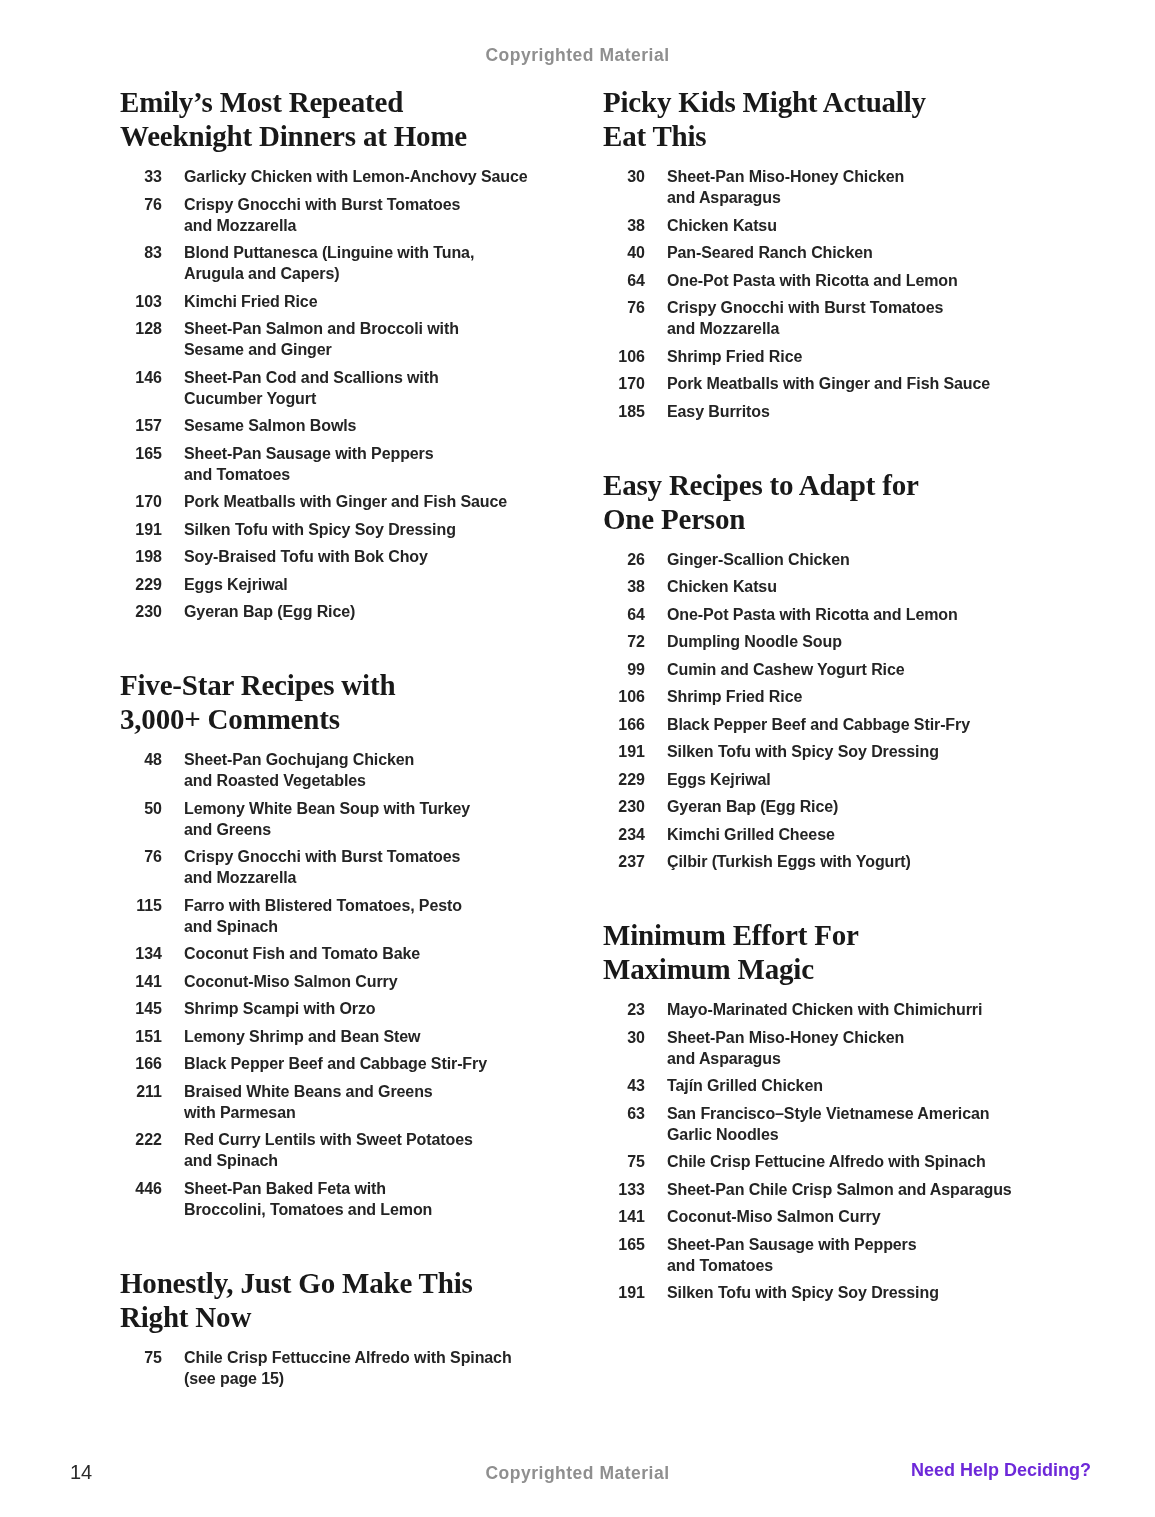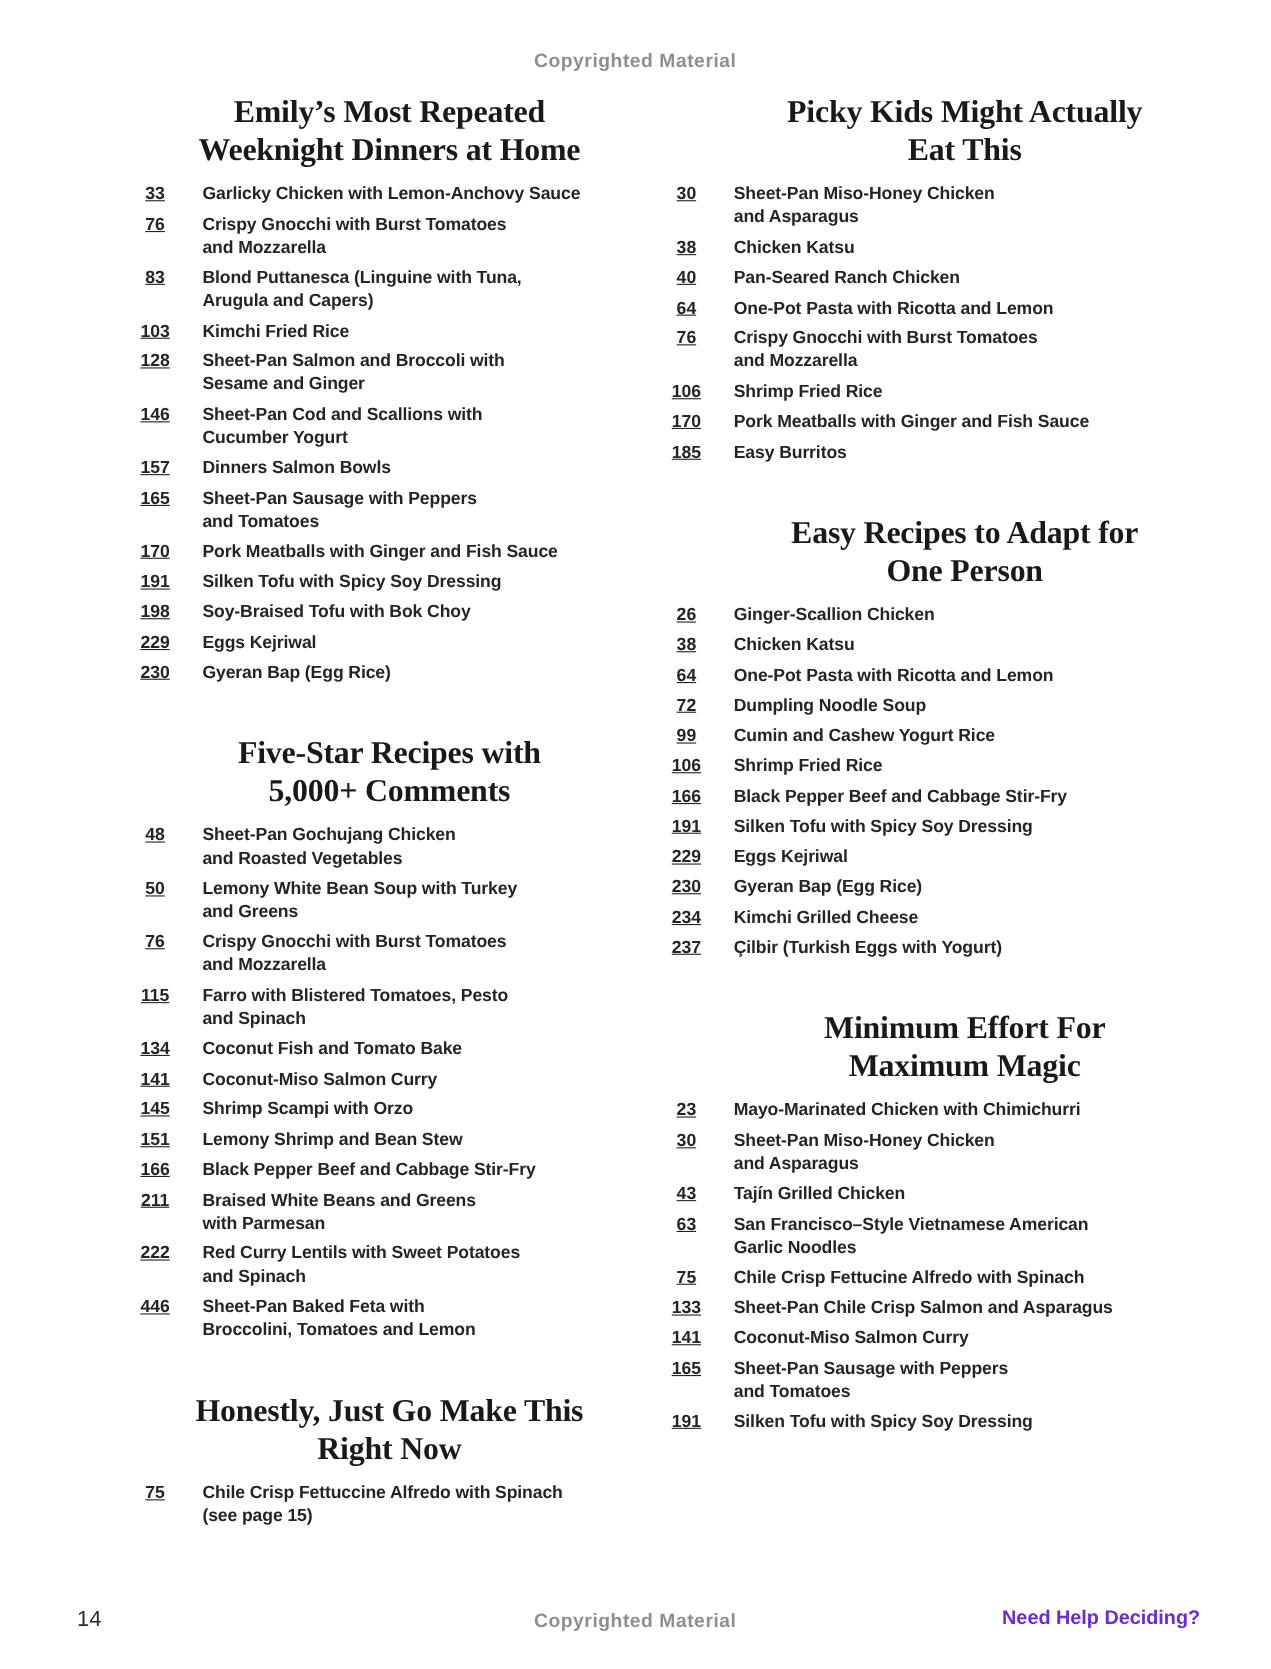--- a/index.html
+++ b/index.html
@@ -40,37 +40,35 @@
   .toc-section { margin: 0 0 46px 0; }
   .section-heading {
     font-family: "Liberation Serif", serif;
     font-weight: 700;
     font-size: 29px;
     line-height: 34px;
     color: #191919;
     margin: 0 0 13px 0;
     white-space: pre-line;
     letter-spacing: -0.2px;
-    text-align: center;
   }
   .toc-item {
     display: flex;
     align-items: flex-start;
     margin-bottom: 6.5px;
     color: #242424;
     font-size: 16px;
     line-height: 21px;
     font-weight: 700;
   }
   .page-num {
     flex: 0 0 42px;
     width: 42px;
-    text-align: center;
+    text-align: right;
     letter-spacing: 0;
-    text-decoration: underline;
   }
   .item-title {
     margin-left: 22px;
     white-space: pre-line;
     letter-spacing: -0.1px;
   }
 
   .footer-page-num {
     position: absolute;
     left: 70px;
@@ -124,21 +122,21 @@
           <span class="item-title">Sheet-Pan Salmon and Broccoli with
 Sesame and Ginger</span>
         </div>
         <div class="toc-item">
           <span class="page-num">146</span>
           <span class="item-title">Sheet-Pan Cod and Scallions with
 Cucumber Yogurt</span>
         </div>
         <div class="toc-item">
           <span class="page-num">157</span>
-          <span class="item-title">Dinners Salmon Bowls</span>
+          <span class="item-title">Sesame Salmon Bowls</span>
         </div>
         <div class="toc-item">
           <span class="page-num">165</span>
           <span class="item-title">Sheet-Pan Sausage with Peppers
 and Tomatoes</span>
         </div>
         <div class="toc-item">
           <span class="page-num">170</span>
           <span class="item-title">Pork Meatballs with Ginger and Fish Sauce</span>
         </div>
@@ -154,21 +152,21 @@
           <span class="page-num">229</span>
           <span class="item-title">Eggs Kejriwal</span>
         </div>
         <div class="toc-item">
           <span class="page-num">230</span>
           <span class="item-title">Gyeran Bap (Egg Rice)</span>
         </div>
       </section>
       <section class="toc-section">
         <h2 class="section-heading">Five-Star Recipes with
-5,000+ Comments</h2>
+3,000+ Comments</h2>
         <div class="toc-item">
           <span class="page-num">48</span>
           <span class="item-title">Sheet-Pan Gochujang Chicken
 and Roasted Vegetables</span>
         </div>
         <div class="toc-item">
           <span class="page-num">50</span>
           <span class="item-title">Lemony White Bean Soup with Turkey
 and Greens</span>
         </div>

